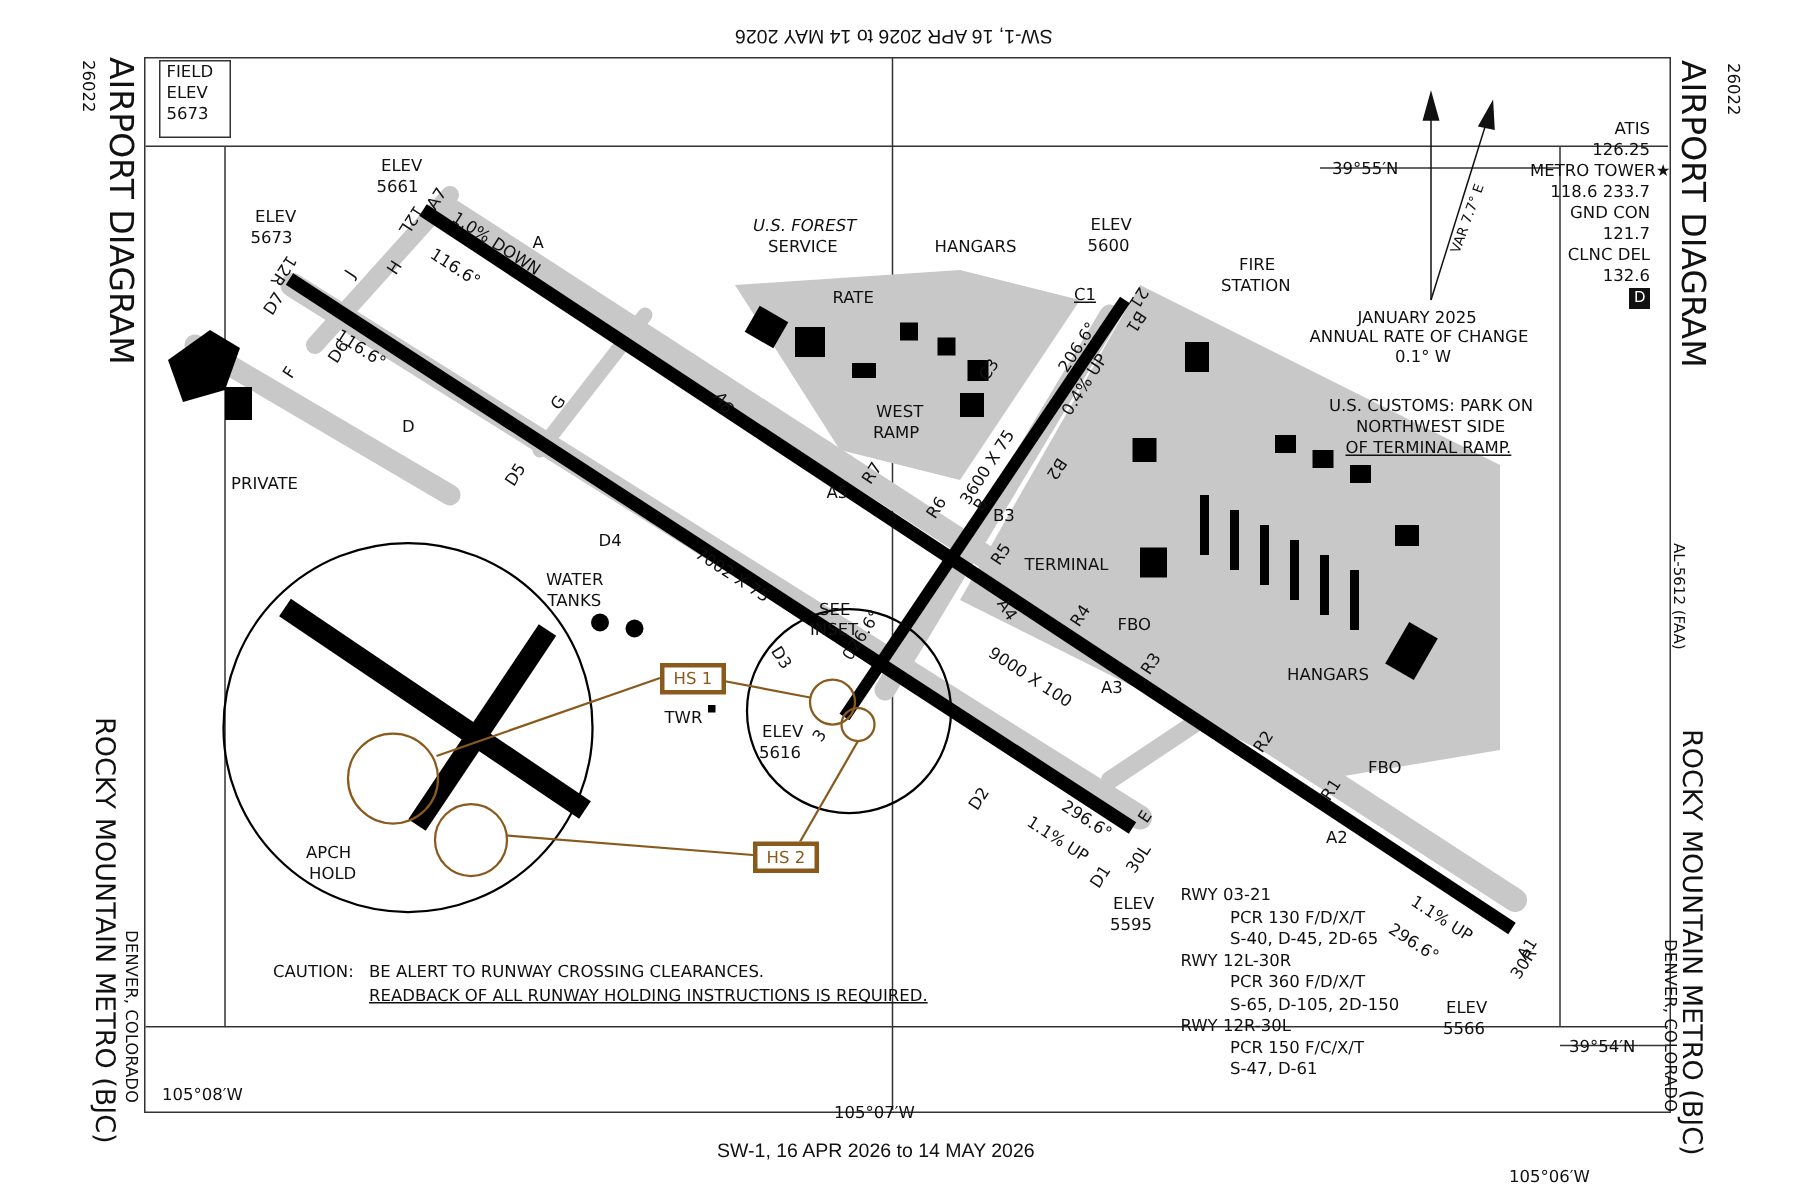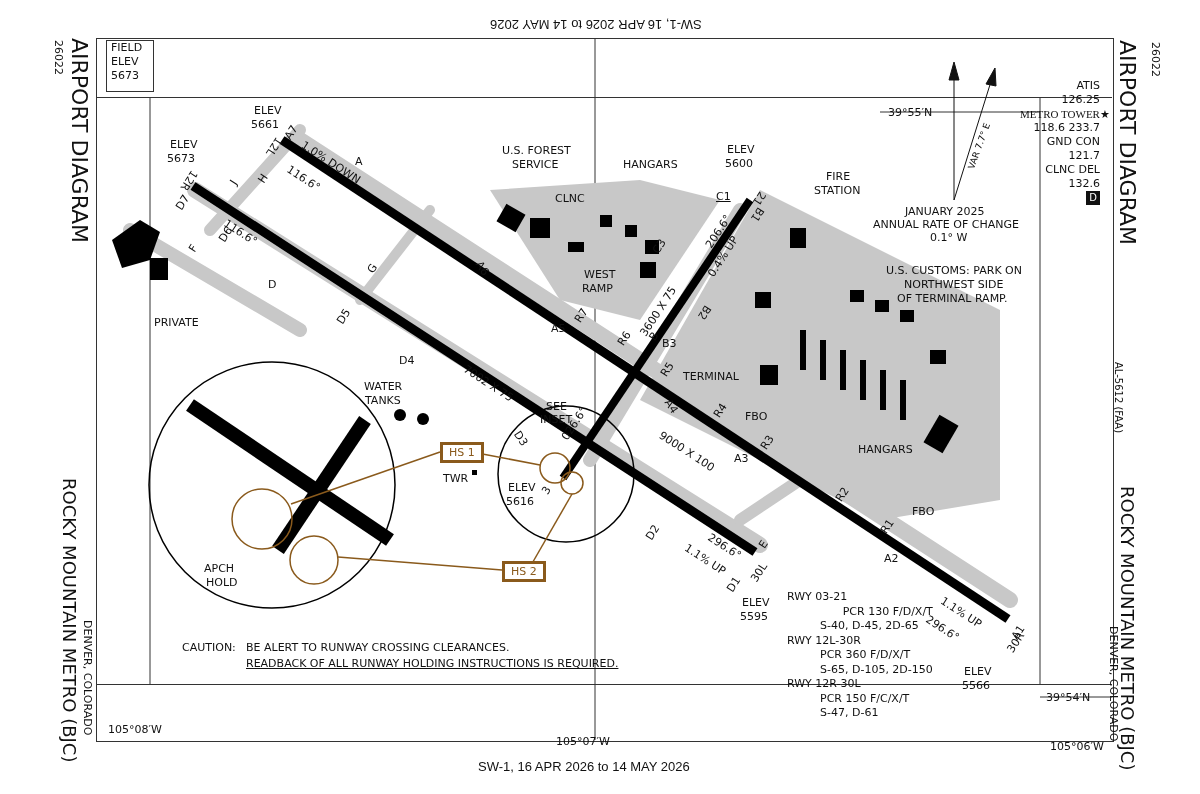--- a/index.html
+++ b/index.html
@@ -122,43 +122,43 @@
     <line x1="530" y1="567" x2="572" y2="494"></line>
   </g>
 </svg>
 
 <div class="hsbox" style="left:440px;top:442px;">HS 1</div>
 <div class="hsbox" style="left:502px;top:561px;">HS 2</div>
 
 <div class="abs" style="left:1020px;top:57px;width:80px;text-align:right;font-family:'DejaVu Sans',sans-serif;font-size:11px;line-height:14px;margin-top:22px;">
   <div>ATIS</div>
   <div>126.25</div>
-  <div style="margin-right:-4px;white-space:nowrap;font-family:Liberation Serif, serif;">METRO TOWER★</div>
+  <div style="margin-right:-4px;white-space:nowrap;">METRO TOWER★</div>
   <div>118.6  233.7</div>
   <div>GND CON</div>
   <div>121.7</div>
   <div>CLNC DEL</div>
   <div>132.6</div>
   <div><span style="display:inline-block;background:#111;color:#fff;padding:0 3px;font-size:10px;">D</span></div>
 </div>
 
 <div class="lbl small" style="left:955px;top:140px;font-size:9px;transform:rotate(-70deg);">VAR 7.7° E</div>
 <div class="lbl" style="left:905px;top:205px;">JANUARY 2025</div>
 <div class="lbl" style="left:873px;top:218px;">ANNUAL RATE OF CHANGE</div>
 <div class="lbl" style="left:930px;top:231px;">0.1° W</div>
 
 <div class="lbl" style="left:886px;top:264px;">U.S. CUSTOMS: PARK ON</div>
 <div class="lbl" style="left:904px;top:278px;">NORTHWEST SIDE</div>
-<div class="lbl" style="left:897px;top:292px;">OF TERMINAL RAMP.</div>
+<div class="lbl" style="left:897px;top:292px;text-decoration:underline;">OF TERMINAL RAMP.</div>
 
 <div class="lbl" style="left:888px;top:106px;">39°55′N</div>
 <div class="lbl" style="left:1046px;top:691px;">39°54′N</div>
 <div class="lbl" style="left:108px;top:723px;">105°08′W</div>
 <div class="lbl" style="left:556px;top:735px;">105°07′W</div>
-<div class="lbl" style="left:1006px;top:740px;margin-left:44px;">105°06′W</div>
+<div class="lbl" style="left:1006px;top:778px;">105°06′W</div>
 
 <div class="lbl" style="left:170px;top:138px;">ELEV</div>
 <div class="lbl" style="left:167px;top:152px;">5673</div>
 <div class="lbl" style="left:254px;top:104px;">ELEV</div>
 <div class="lbl" style="left:251px;top:118px;">5661</div>
 <div class="lbl" style="left:727px;top:143px;">ELEV</div>
 <div class="lbl" style="left:725px;top:157px;">5600</div>
 <div class="lbl" style="left:508px;top:481px;">ELEV</div>
 <div class="lbl" style="left:506px;top:495px;">5616</div>
 <div class="lbl" style="left:742px;top:596px;">ELEV</div>
@@ -215,23 +215,23 @@
 <div class="lbl" style="left:259px;top:172px;transform:rotate(-57deg);">H</div>
 <div class="lbl" style="left:232px;top:176px;transform:rotate(-57deg);">J</div>
 <div class="lbl" style="left:880px;top:520px;transform:rotate(-57deg);">R1</div>
 <div class="lbl" style="left:835px;top:488px;transform:rotate(-57deg);">R2</div>
 <div class="lbl" style="left:760px;top:436px;transform:rotate(-57deg);">R3</div>
 <div class="lbl" style="left:713px;top:404px;transform:rotate(-57deg);">R4</div>
 <div class="lbl" style="left:660px;top:363px;transform:rotate(-57deg);">R5</div>
 <div class="lbl" style="left:617px;top:332px;transform:rotate(-57deg);">R6</div>
 <div class="lbl" style="left:574px;top:309px;transform:rotate(-57deg);">R7</div>
 
-<div class="lbl" style="left:502px;top:144px;">U.S. FOREST</div>
+<div class="lbl" style="left:502px;top:144px;font-style:italic;">U.S. FOREST</div>
 <div class="lbl" style="left:512px;top:158px;">SERVICE</div>
-<div class="lbl" style="left:555px;top:192px;">CLNC</div>
+<div class="lbl" style="left:555px;top:192px;">RATE</div>
 <div class="lbl" style="left:623px;top:158px;">HANGARS</div>
 <div class="lbl" style="left:826px;top:170px;">FIRE</div>
 <div class="lbl" style="left:814px;top:184px;">STATION</div>
 <div class="lbl" style="left:584px;top:268px;">WEST</div>
 <div class="lbl" style="left:582px;top:282px;">RAMP</div>
 <div class="lbl" style="left:683px;top:370px;">TERMINAL</div>
 <div class="lbl" style="left:745px;top:410px;">FBO</div>
 <div class="lbl" style="left:912px;top:505px;">FBO</div>
 <div class="lbl" style="left:858px;top:443px;">HANGARS</div>
 <div class="lbl" style="left:154px;top:316px;">PRIVATE</div>
@@ -242,21 +242,21 @@
 <div class="lbl" style="left:540px;top:413px;">INSET</div>
 <div class="lbl" style="left:204px;top:562px;">APCH</div>
 <div class="lbl" style="left:206px;top:576px;">HOLD</div>
 
 <div class="lbl" style="left:182px;top:641px;text-align:left;">CAUTION:</div>
 <div class="lbl" style="left:246px;top:641px;text-align:left;">BE ALERT TO RUNWAY CROSSING CLEARANCES.</div>
 <div class="lbl u" style="left:246px;top:657px;text-align:left;">READBACK OF ALL RUNWAY HOLDING INSTRUCTIONS IS REQUIRED.</div>
 
 <div class="abs" style="left:787px;top:590px;font-family:'DejaVu Sans',sans-serif;font-size:11px;line-height:14.5px;">
   <div>RWY 03-21</div>
-  <div style="padding-left:33px;text-align:right;">PCR 130 F/D/X/T</div>
+  <div style="padding-left:33px;">PCR 130 F/D/X/T</div>
   <div style="padding-left:33px;">S-40, D-45, 2D-65</div>
   <div>RWY 12L-30R</div>
   <div style="padding-left:33px;">PCR 360 F/D/X/T</div>
   <div style="padding-left:33px;">S-65, D-105, 2D-150</div>
   <div>RWY 12R-30L</div>
   <div style="padding-left:33px;">PCR 150 F/C/X/T</div>
   <div style="padding-left:33px;">S-47, D-61</div>
 </div>
 
 <div class="lbl" style="left:478px;top:760px;font-family:'Liberation Sans',sans-serif;font-size:13px;">SW-1,  16 APR 2026  to  14 MAY 2026</div>

